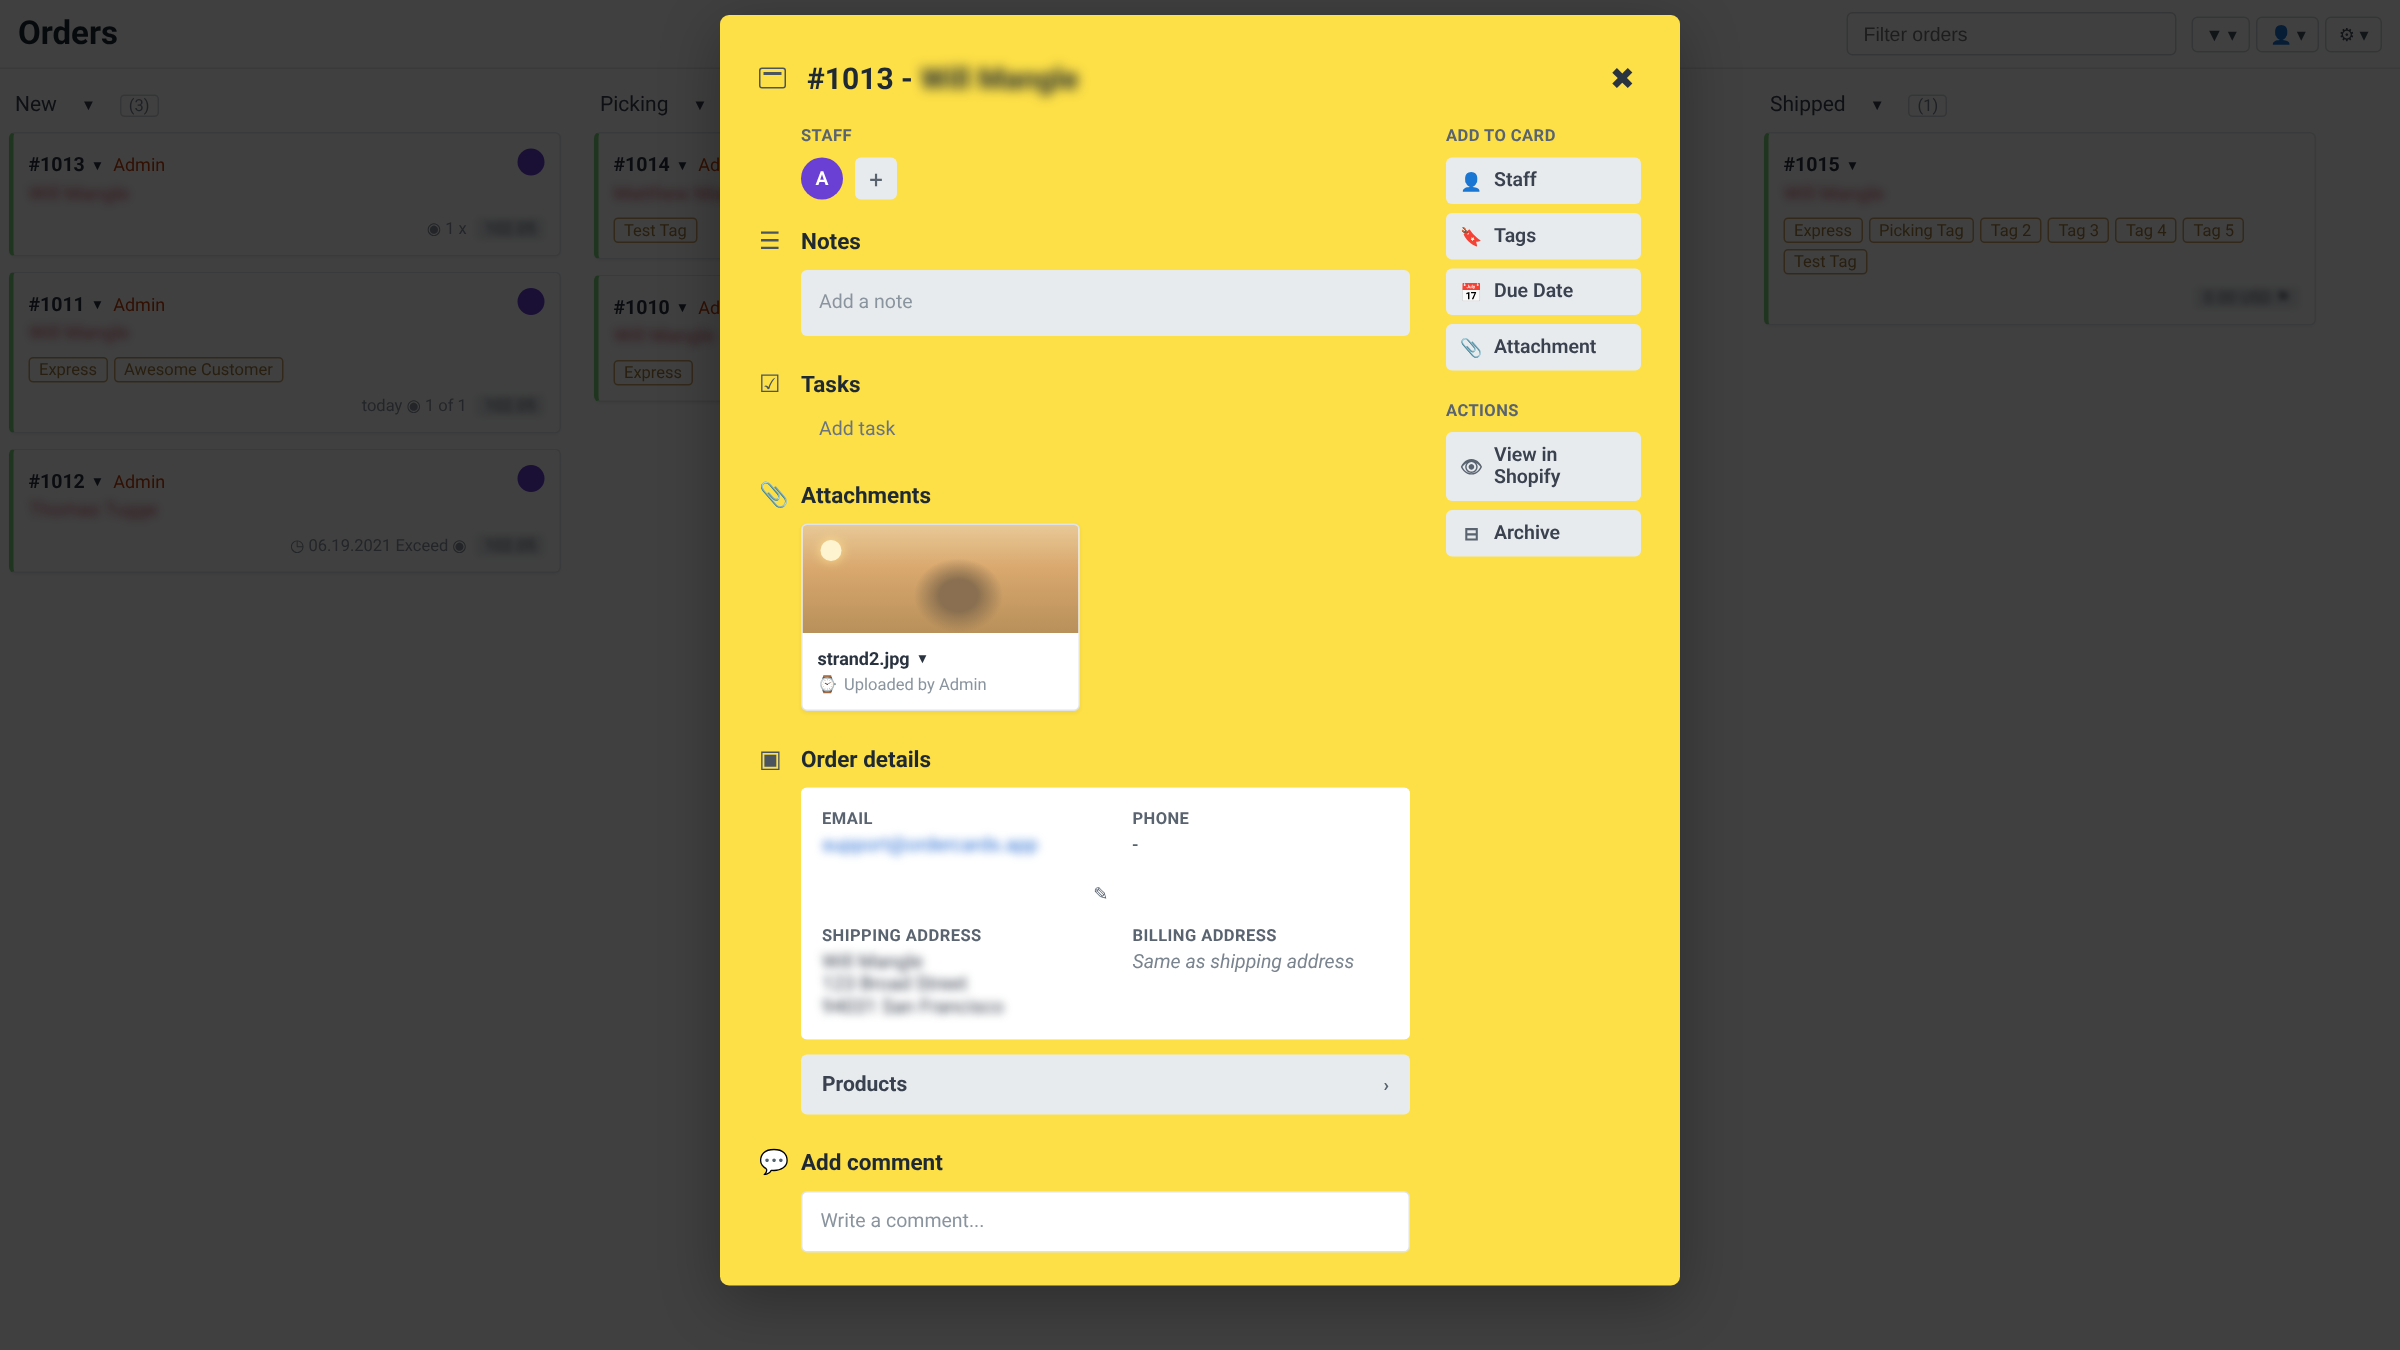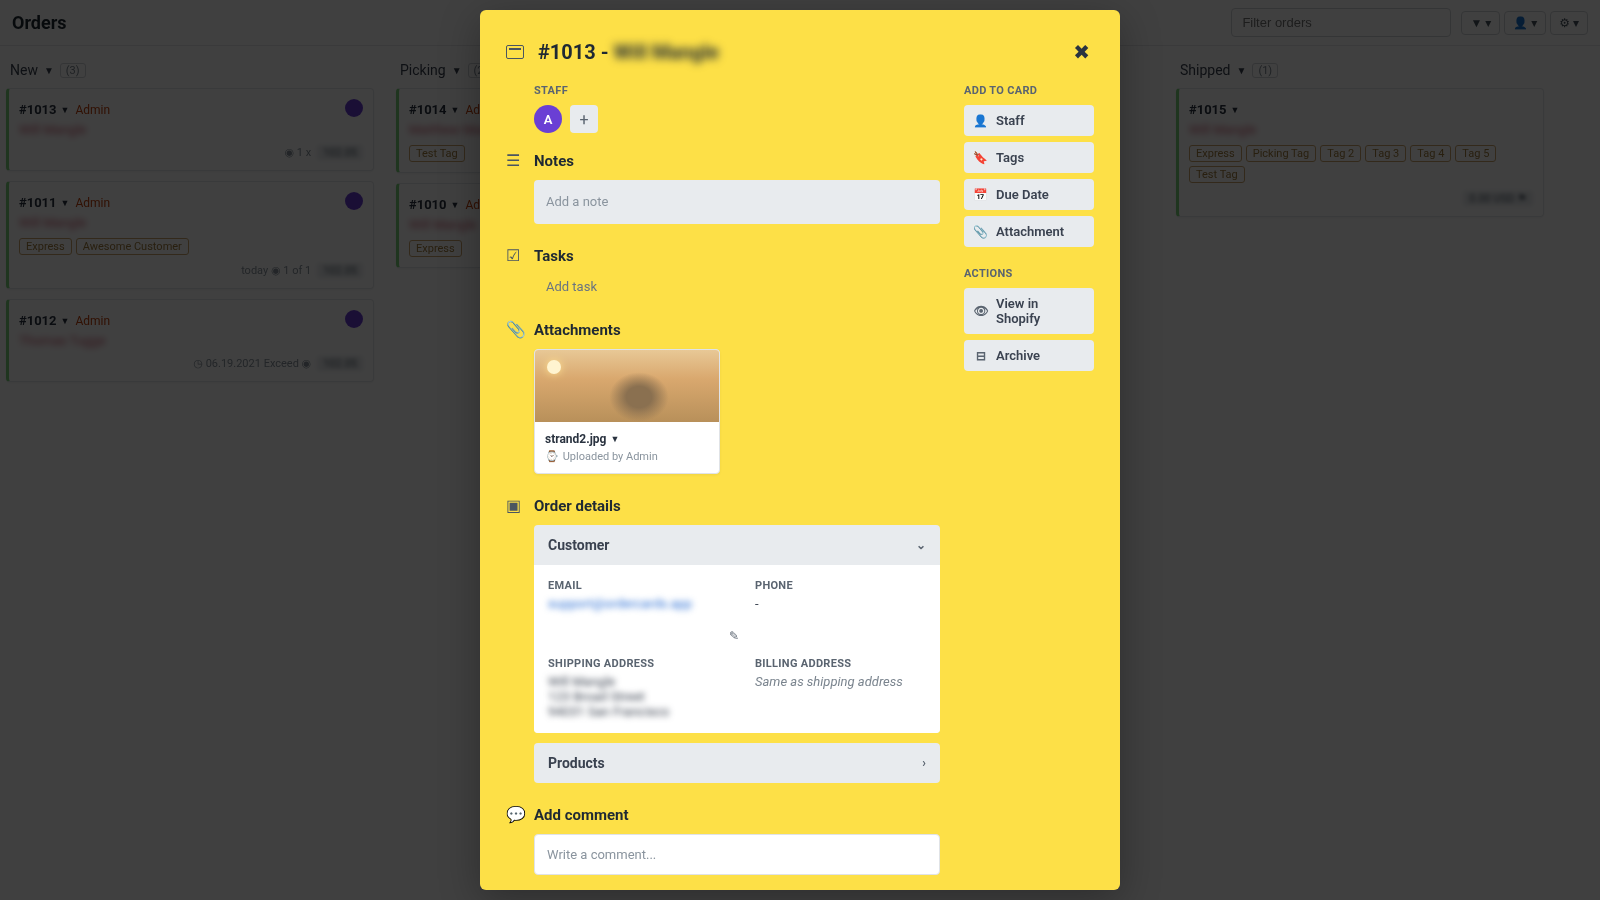--- a/index.html
+++ b/index.html
@@ -1,24 +1,24 @@
 <!DOCTYPE html>
 <html><head>
 <meta charset="utf-8">
 <style>
 * { box-sizing: border-box; margin: 0; padding: 0; }
 body { font-family: -apple-system, BlinkMacSystemFont, "Segoe UI", Roboto, sans-serif; background: #f5f6f7; overflow: hidden; width: 1600px; height: 900px; position: relative; }
 .bg { position: absolute; inset: 0; background: #fff; }
 .bg-header { display: flex; align-items: center; padding: 8px 12px; border-bottom: 1px solid #e5e7eb; }
-.bg-title { font-size: 18px; font-weight: 700; color: #1f2933; }
+.bg-title { font-size: 22px; font-weight: 700; color: #1f2933; }
 .bg-filter { border: 1px solid #d0d3d8; border-radius: 4px; padding: 6px 10px; font-size: 13px; color: #8a949e; width: 220px; margin-right: 6px; margin-left: auto; }
 .hdr-btn { border: 1px solid #d0d3d8; border-radius: 4px; padding: 4px 8px; margin-left: 4px; color: #4a5560; font-size: 12px; display: flex; align-items: center; gap: 4px; }
 .board { display: flex; padding: 10px 0; gap: 10px; }
 .col { width: 380px; padding: 0 6px; }
-.col-hdr { font-size: 14px; color: #3a4250; padding: 6px 4px 10px; display: flex; align-items: center; gap: 6px; }
+.col-hdr { font-size: 14px; color: #3a4250; padding: 6px 4px 10px; display: flex; align-items: center; gap: 16px; }
 .col-hdr .caret { font-size: 10px; }
 .col-hdr .cnt { font-size: 11px; border: 1px solid #d0d3d8; border-radius: 3px; padding: 0 5px; color: #7a848e; }
 .card { background: #fff; border: 1px solid #e3e6ea; border-left: 3px solid #7bd47b; border-radius: 4px; padding: 10px; margin-bottom: 10px; box-shadow: 0 1px 2px rgba(0,0,0,0.05); position: relative; }
 .card .ord { font-weight: 700; font-size: 13px; color: #2a3340; display: inline-flex; align-items: center; gap: 4px; }
 .card .admin { font-size: 12px; color: #c2410c; margin-left: 6px; }
 .card .cust { font-size: 13px; color: #c9556e; margin-top: 4px; filter: blur(3px); }
 .card .av { width: 18px; height: 18px; border-radius: 50%; background: #6a3fd4; position: absolute; right: 10px; top: 10px; }
 .tags-row { display: flex; gap: 4px; margin-top: 8px; flex-wrap: wrap; }
 .tag { font-size: 11px; border: 1px solid #c9a56e; color: #a07c3e; padding: 1px 6px; border-radius: 3px; }
 .card-foot { display: flex; justify-content: flex-end; gap: 6px; margin-top: 8px; align-items: center; font-size: 11px; color: #8a949e; }
@@ -222,24 +222,20 @@
             </div>
           </div>
         </div>
 
         <div class="sec">
           <div class="sec-hdr">
             <span class="sec-icon">▣</span>
             <span class="sec-title">Order details</span>
           </div>
           <div class="accordion">
-            <div class="acc-hdr">
-              <span>Customer</span>
-              <span class="acc-chev">⌄</span>
-            </div>
             <div class="acc-body">
               <div class="acc-col">
                 <div class="field-label">EMAIL</div>
                 <div class="field-val field-link">support@ordercards.app</div>
               </div>
               <div class="acc-col">
                 <div class="field-label">PHONE</div>
                 <div class="field-val">-</div>
               </div>
               <div class="acc-col" style="margin-top:10px">

